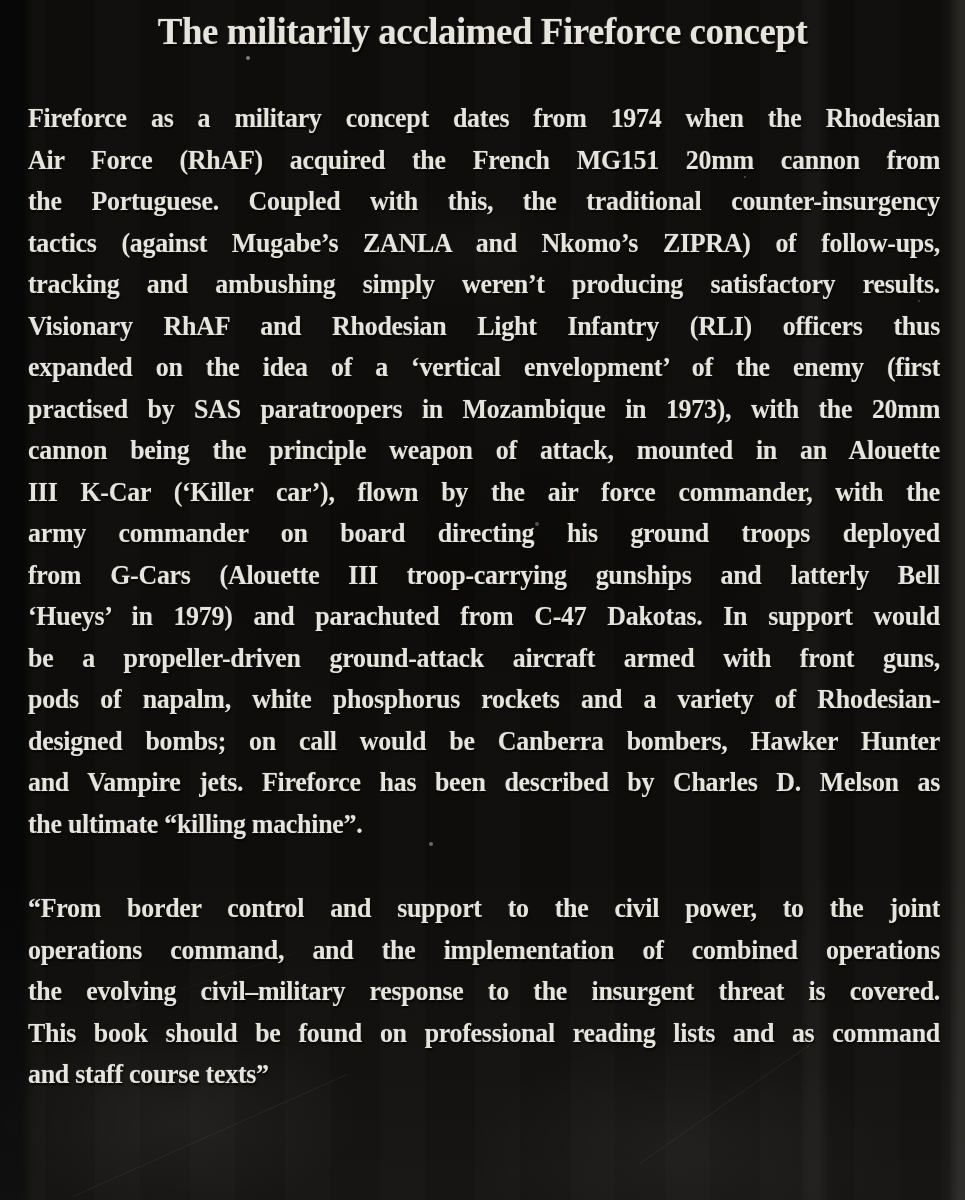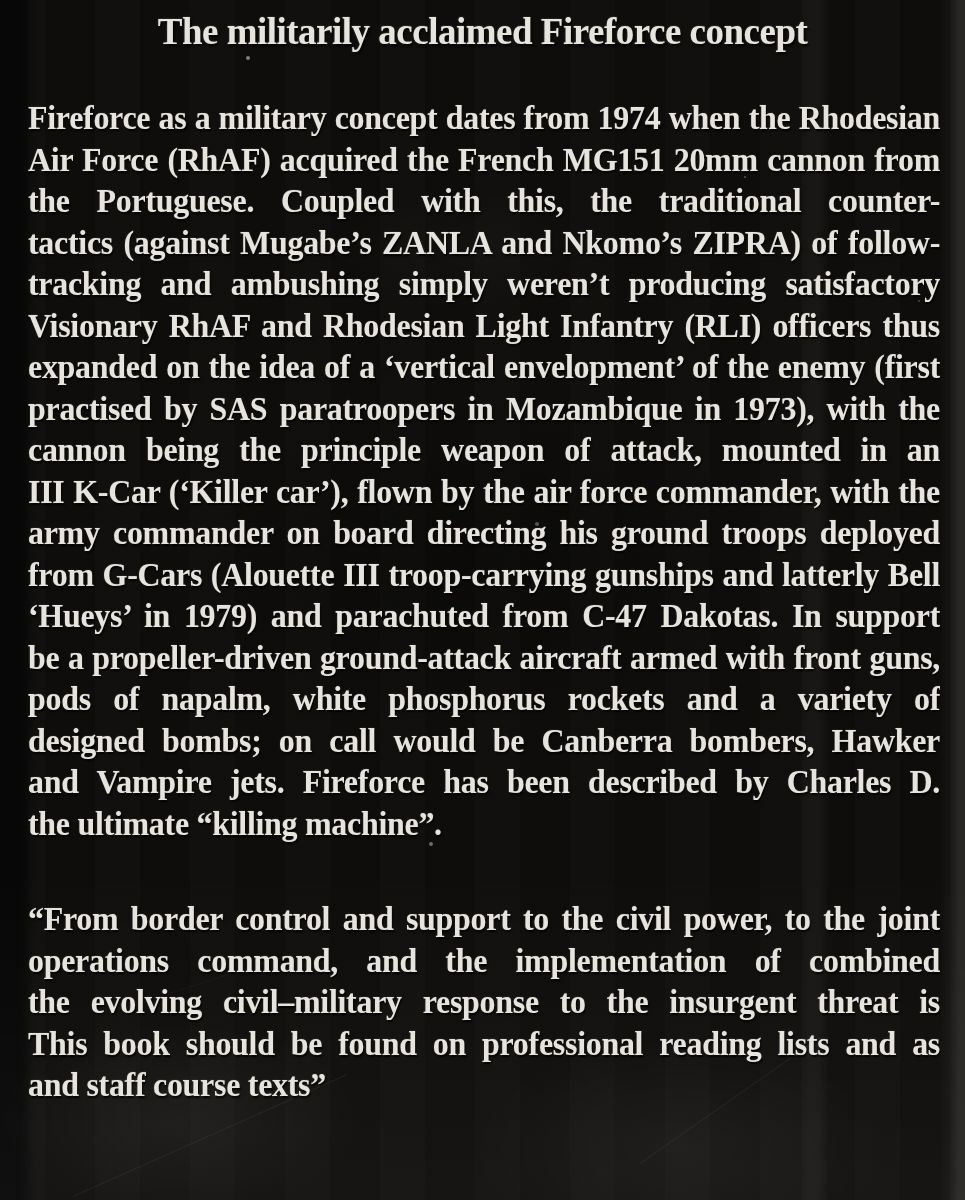--- a/index.html
+++ b/index.html
@@ -66,21 +66,21 @@
     font-weight: bold;
     letter-spacing: -0.5px;
     line-height: 48px;
     text-shadow: 1.5px 2px 2px rgba(0,0,0,0.9), 0 0 2px rgba(231,228,222,0.35);
   }
   .content {
     position: absolute;
     left: 28px;
     width: 912px;
     top: 98px;
-    font-size: 32px;
+    font-size: 26px;
     font-weight: bold;
     letter-spacing: -0.3px;
     line-height: 41.5px;
     text-shadow: 1px 1.5px 1.5px rgba(0,0,0,0.85), 0 0 1.5px rgba(231,228,222,0.3);
   }
   .line {
     height: 41.5px;
     overflow: hidden;
     text-align: justify;
     text-align-last: justify;
@@ -88,21 +88,21 @@
     transform-origin: 0 60%;
   }
   .line.line-last { text-align-last: left; }
   .line-left {
     height: 41.5px;
     overflow: hidden;
     text-align: left;
     transform: scaleY(1.08);
     transform-origin: 0 60%;
   }
-  .quote-block { margin-top: 54px; }
+  .quote-block { margin-top: 43px; }
 </style>
 </head>
 <body>
 
 <div class="page">
   <div class="mottle"></div>
   <div class="scratch scratch-1"></div>
   <div class="scratch scratch-2"></div>
   <div class="scratch scratch-3"></div>
   <div class="specks"></div>

